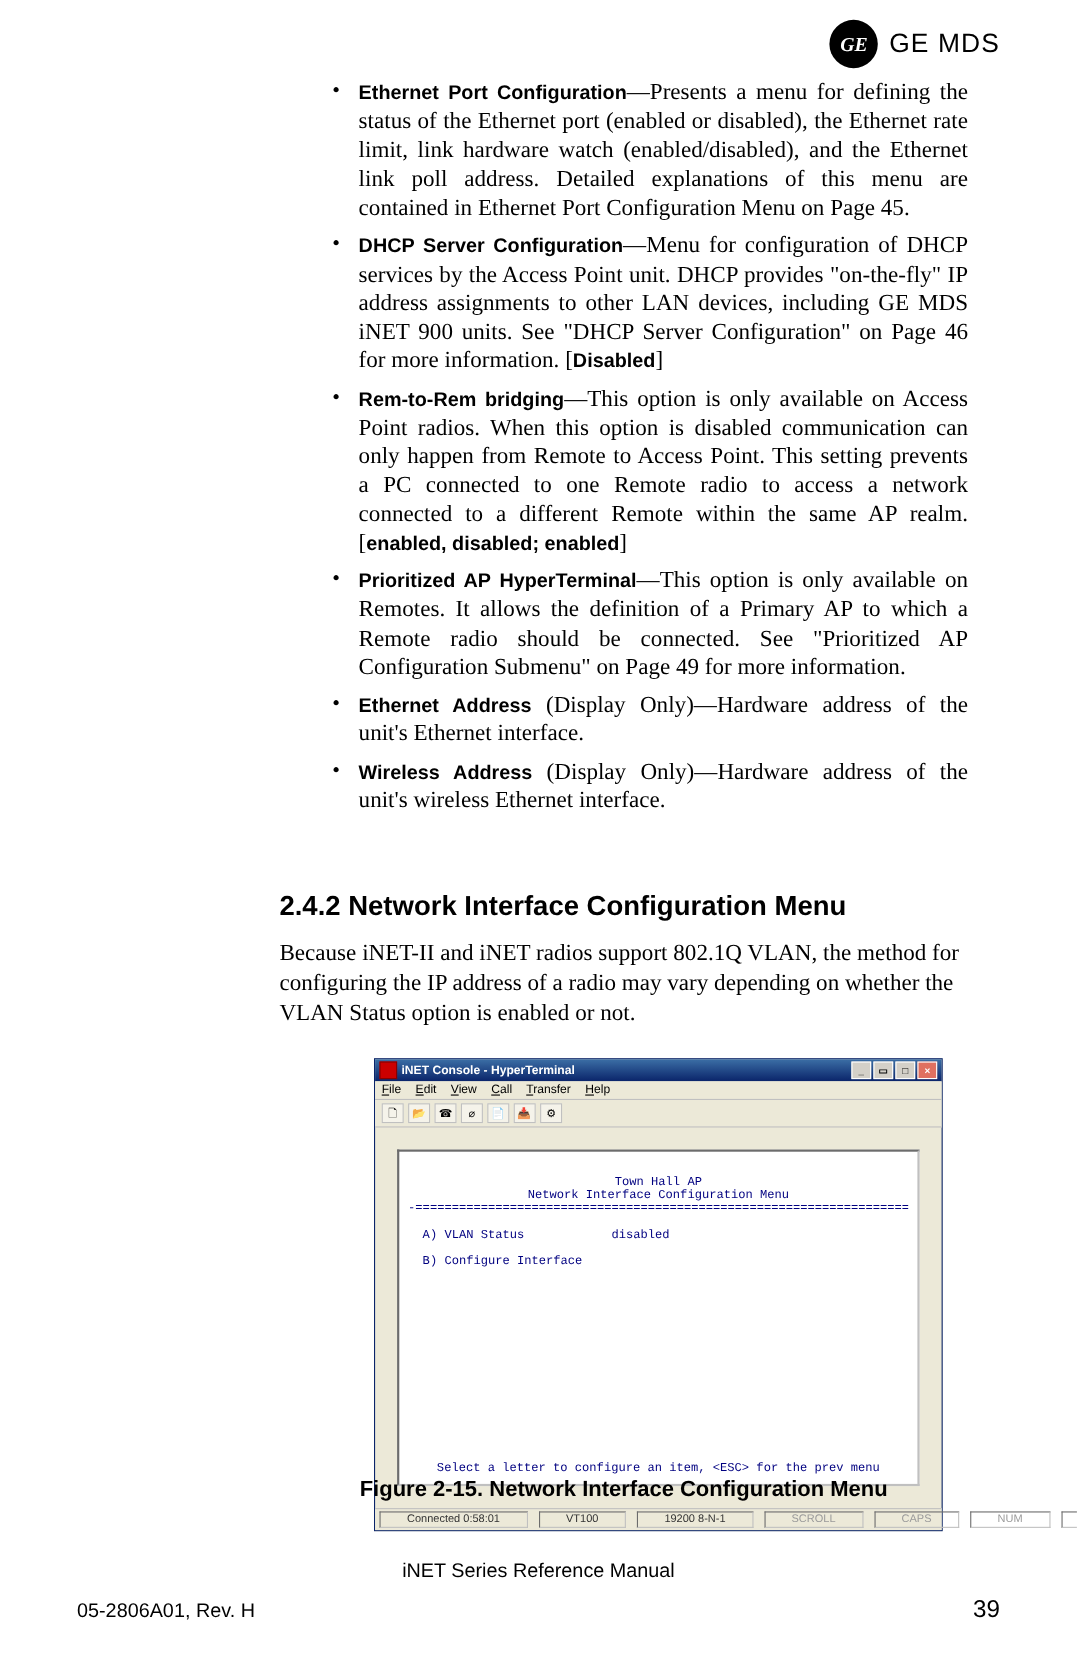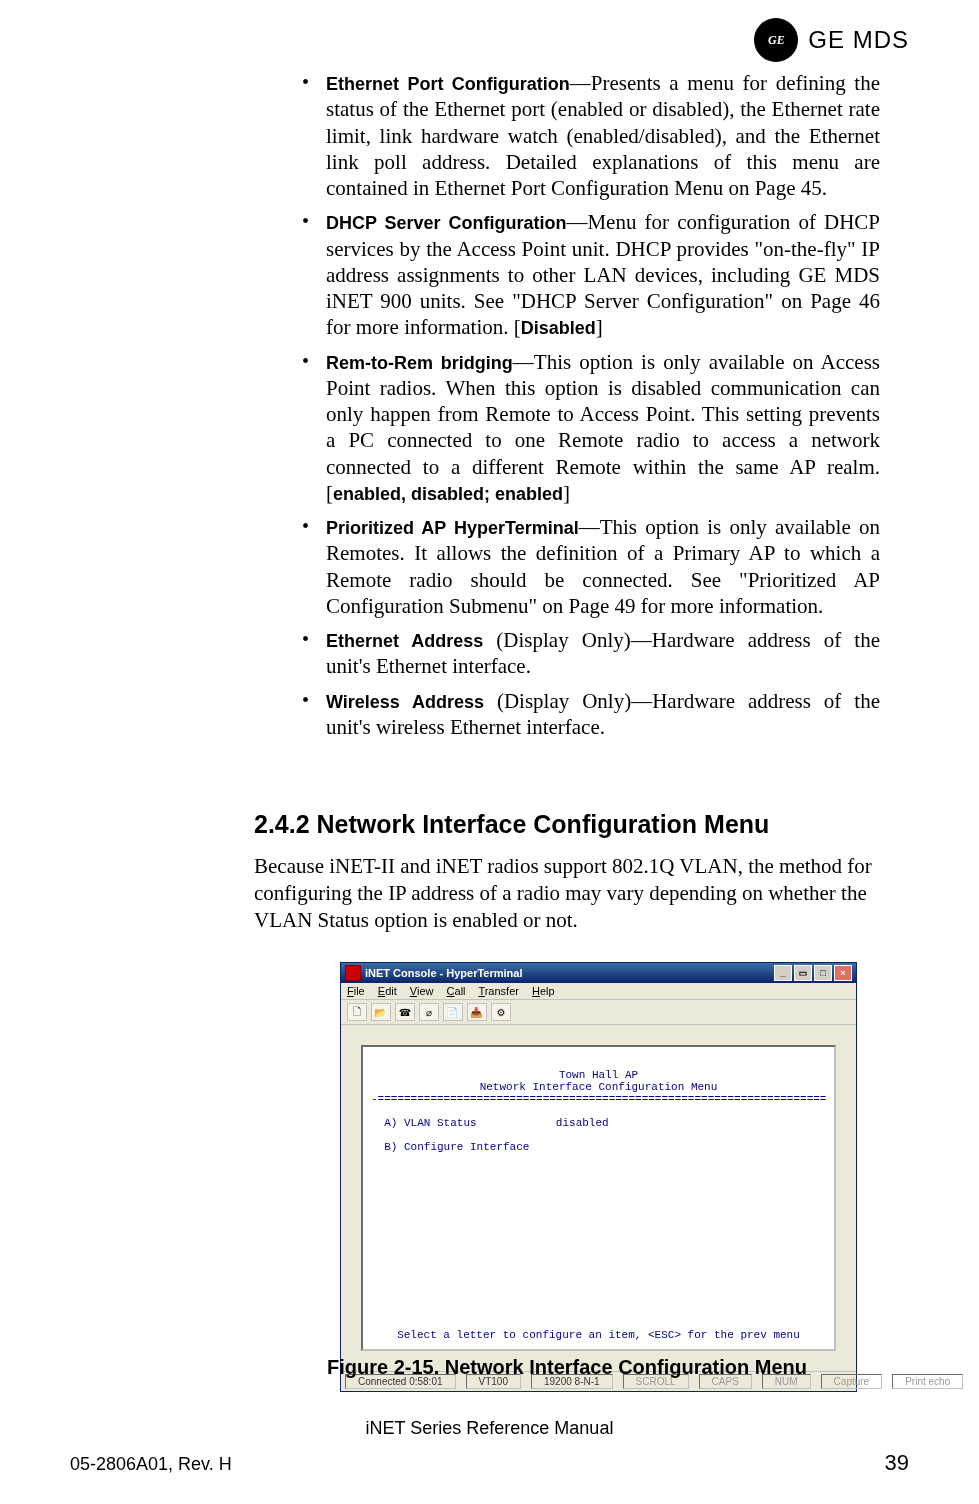--- a/index.html
+++ b/index.html
@@ -31,21 +31,21 @@
   .ge-monogram {
     width: 44px; height: 44px;
     border-radius: 50%;
     background: #000;
     display: flex;
     align-items: center;
     justify-content: center;
     color: #fff;
     font-family: Georgia, serif;
     font-style: italic;
-    font-size: 12px;
+    font-size: 18px;
     font-weight: bold;
     text-align: right;
   }
   .ge-text {
     font-family: Arial, Helvetica, sans-serif;
     font-size: 24px;
     letter-spacing: 1px;
   }
   
   .body-col {
@@ -191,28 +191,28 @@
   }
   .ht-status {
     background: #ece9d8;
     border-top: 1px solid #c0c0c0;
     padding: 2px 4px;
     font-size: 10px;
     color: #333;
     display: flex;
     gap: 10px;
   }
-  .ht-status .cell { border: 1px inset #c0c0c0; padding: 1px 12px; white-space: nowrap; text-align: center; }
+  .ht-status .cell { border: 1px inset #c0c0c0; padding: 1px 24px; white-space: nowrap; text-align: center; }
   .ht-status .dim { color: #9a9a9a; }
   .fig-caption {
     font-family: Arial, Helvetica, sans-serif;
     font-weight: bold;
     font-size: 20px;
     text-align: center;
-    margin-top: 14px;
+    margin-top: 1px;
     position: absolute;
     left: 254px;
     width: 626px;
   }
   
   .footer {
     position: absolute;
     bottom: 28px;
     left: 70px;
     right: 70px;

